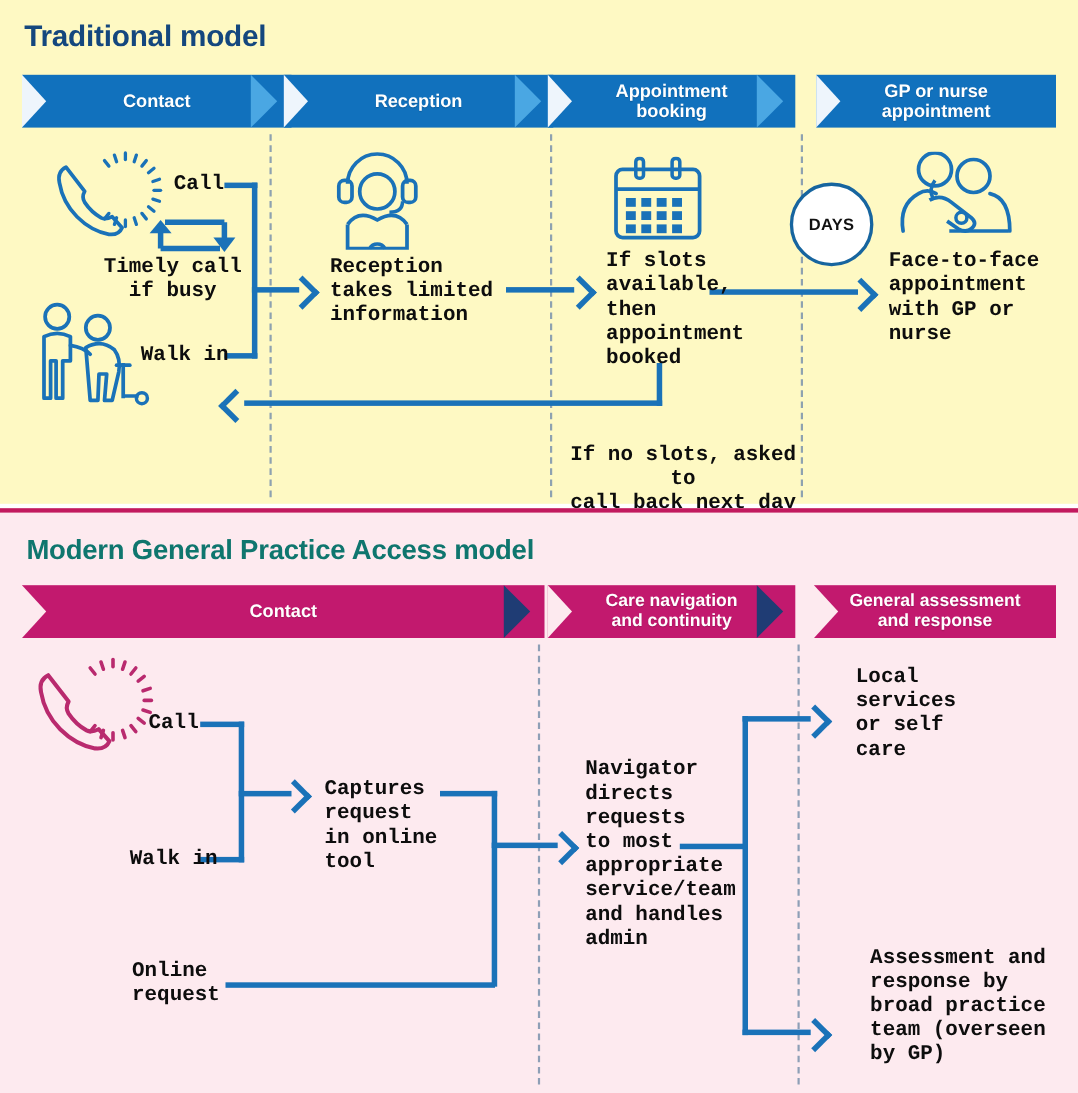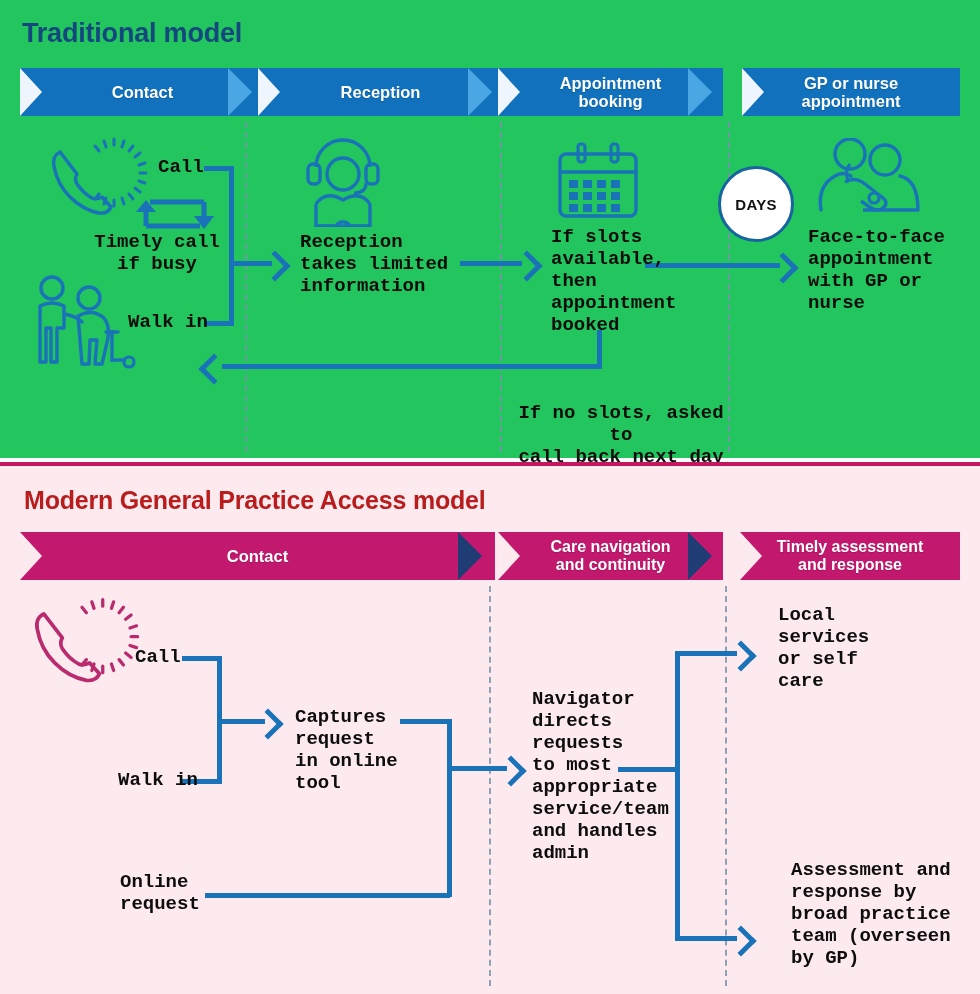--- a/index.html
+++ b/index.html
@@ -21,21 +21,21 @@
   
   .panel {
     position: absolute;
     left: 0;
     width: 980px;
     box-sizing: border-box;
   }
   #panel-traditional {
     top: 0;
     height: 458px;
-    background: #22c55e;
+    background: #fef9c3;
   }
   #panel-modern {
     top: 462px;
     height: 532px;
     background: #fdeaef;
     border-top: 4px solid #c2195e;
   }
 
   
   .panel-title {
@@ -48,21 +48,21 @@
   #title-traditional {
     left: 22px;
     top: 18px;
     font-size: 27px;
     color: #14477e;
   }
   #title-modern {
     left: 24px;
     top: 20px;
     font-size: 25px;
-    color: #b91c1c;
+    color: #0f766e;
   }
 
   
   .stage-bar {
     position: absolute;
     height: 48px;
     display: flex;
     align-items: center;
     justify-content: center;
     text-align: center;
@@ -347,21 +347,21 @@
       <span style="display:block;">
         <span>Care navigation</span><br>
         <span>and continuity</span>
       </span>
     </div>
     <div class="bar-chevron chev-navy" style="left:688px; top:66px;"></div>
     <div class="bar-notch notch-pink" style="left:498px; top:66px;"></div>
 
     <div class="stage-bar bar-pink" style="left:740px; top:66px; width:220px; font-size:16px;">
       <span style="display:block;">
-        <span>Timely assessment</span><br>
+        <span>General assessment</span><br>
         <span>and response</span>
       </span>
     </div>
     <div class="bar-notch notch-pink" style="left:740px; top:66px;"></div>
 
     <svg class="icon" style="left:22px; top:130px;" width="120" height="88" viewBox="0 0 110 80">
       <path d="M20 16 q-8 4 -6 14 q3 18 16 31 q13 13 29 16 q9 1 12-6 l-9-10 q-6 3 -10 1 q-9-5 -15-14 q-3-5 0-10 z" fill="none" stroke="#b92a6e" stroke-width="3.4" stroke-linejoin="round"></path>
       <g stroke="#b92a6e" stroke-width="3" stroke-linecap="round">
         <line x1="74" y1="9" x2="74" y2="3"></line>
         <line x1="82" y1="11" x2="84" y2="5"></line>

